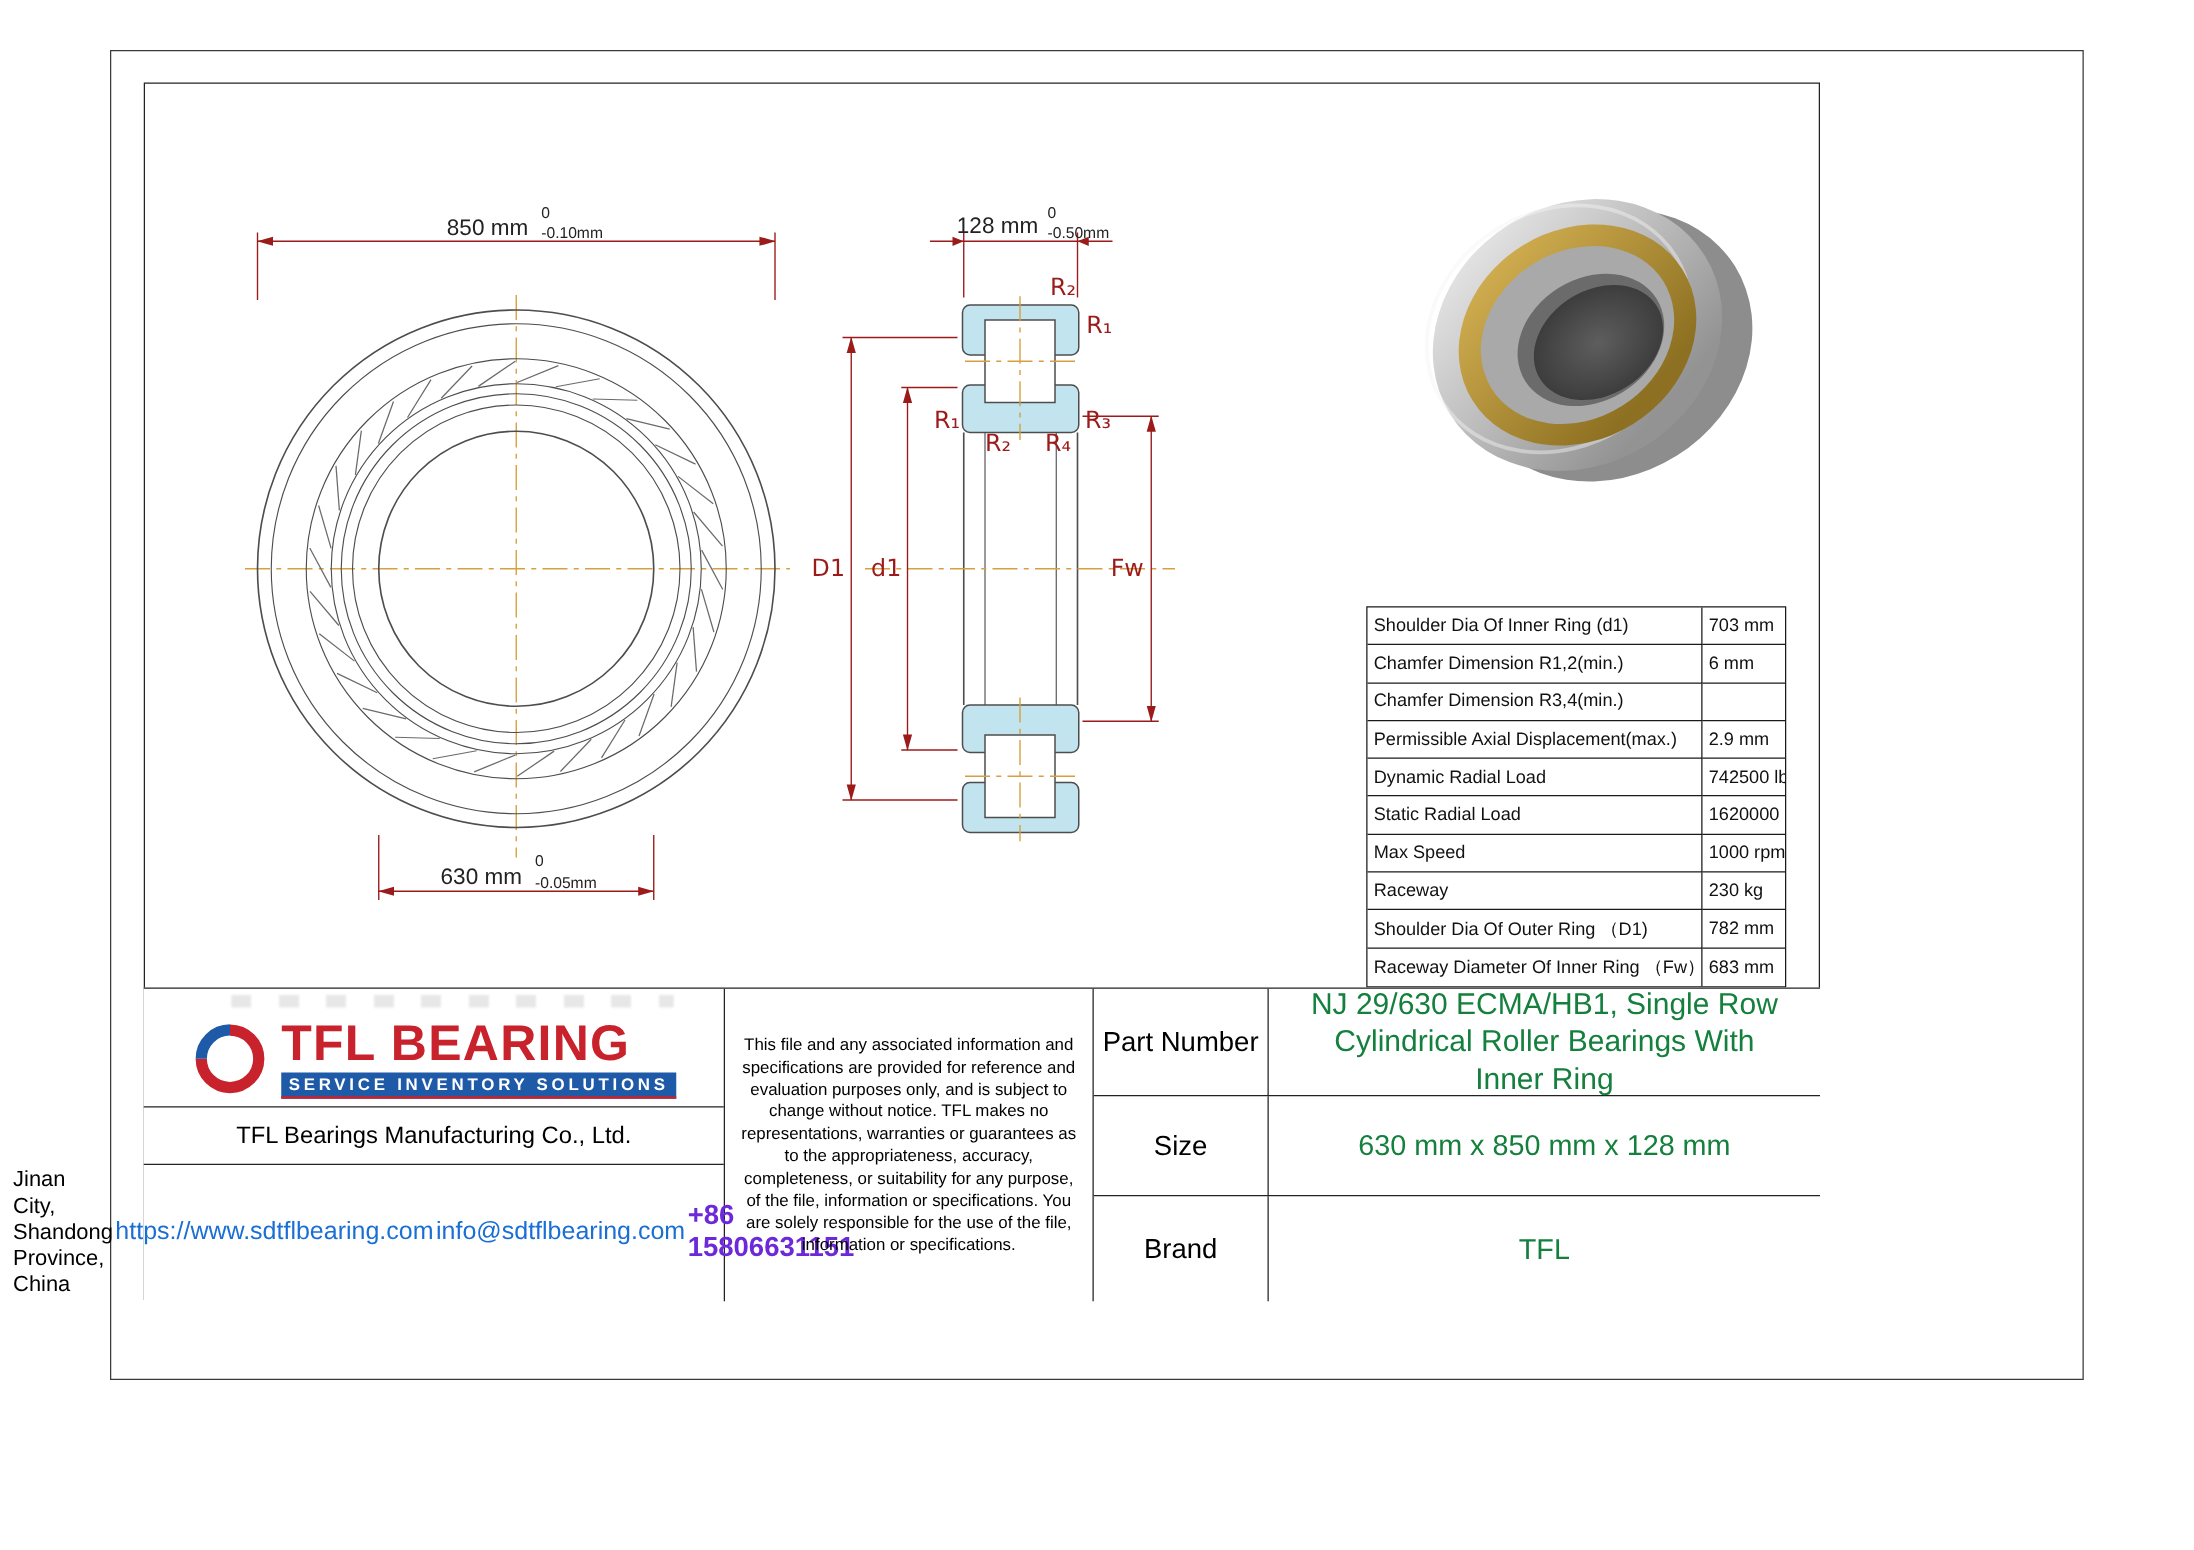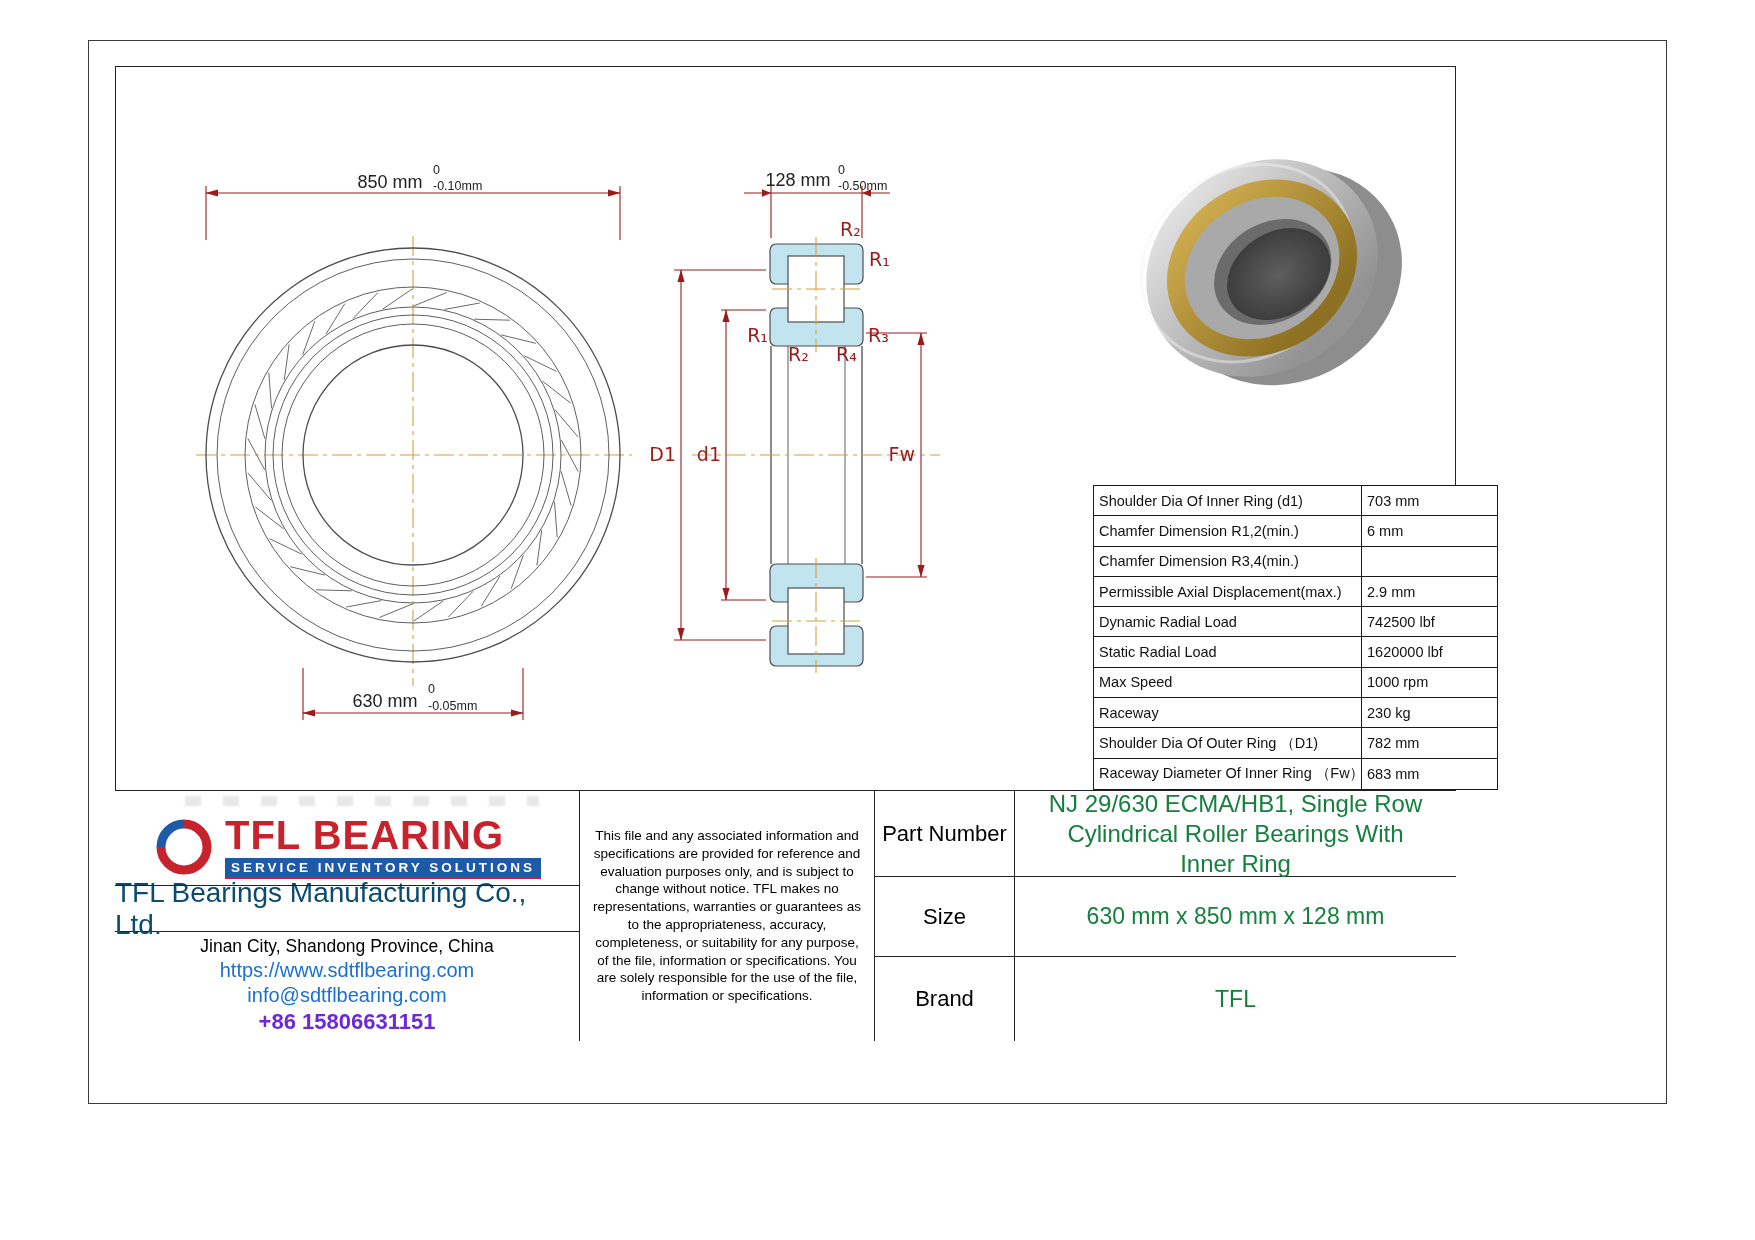--- a/index.html
+++ b/index.html
@@ -17,21 +17,21 @@
   .cl{stroke:#d79f3f;stroke-width:1.1;stroke-dasharray:20 5 4 5;fill:none;}
   .ext,.dim{stroke:#9b1b1b;stroke-width:1.1;fill:none;}
   .blue{fill:#c2e4ef;stroke:#4d4d4d;stroke-width:1.2;}
   .whitepart{fill:#ffffff;stroke:#4d4d4d;stroke-width:1.2;}
   #roller-hatch line{stroke:#6a6a6a;stroke-width:1;}
   .dimtext{font:18px "Liberation Sans",sans-serif;fill:#222;}
   .toltext{font:12.5px "Liberation Sans",sans-serif;fill:#222;}
   .lbl{font:19px "DejaVu Sans","Liberation Sans",sans-serif;fill:#9b1b1b;}
 
   
-  .spec-grid{position:absolute;left:1093px;top:485px;width:405px;height:305px;
+  .spec-grid{position:absolute;left:1093px;top:485px;width:336px;height:305px;
              border:1.2px solid #1a1a1a;box-sizing:border-box;display:grid;
              grid-template-columns:268px 1fr;grid-auto-rows:1fr;background:#fff;}
   .spec-cell{border-bottom:1px solid #1a1a1a;display:flex;align-items:center;
              padding:0 5px;font-size:14.5px;color:#111;box-sizing:border-box;overflow:hidden;white-space:nowrap;}
   .spec-cell.label{border-right:1px solid #1a1a1a;}
   .spec-grid > .spec-cell:nth-last-child(-n+2){border-bottom:none;}
 
   
   .title-block{position:absolute;left:115px;top:790px;width:1341px;height:250px;
                border-top:1.6px solid #222;box-sizing:border-box;background:#fff;}
@@ -39,22 +39,22 @@
   .tb-logo{height:95px;border-bottom:1.6px solid #222;box-sizing:border-box;position:relative;
            display:flex;align-items:flex-end;justify-content:center;padding-bottom:6px;}
   .smudge{position:absolute;top:5px;left:70px;right:40px;height:10px;opacity:.35;filter:blur(1px);
           background:repeating-linear-gradient(90deg,#bdbdbd 0 16px,transparent 16px 38px);}
   .logo-row{display:flex;align-items:center;gap:10px;}
   .logo-text{display:flex;flex-direction:column;align-items:flex-start;}
   .logo-name{color:#c8232c;font-size:40px;font-weight:bold;letter-spacing:1px;line-height:1;}
   .logo-band{background:#1e5aa8;color:#fff;font-size:13.5px;font-weight:bold;letter-spacing:3px;
              text-align:center;padding:2px 6px;margin-top:3px;border-bottom:2px solid #c8232c;}
   .tb-company{height:46px;border-bottom:1.6px solid #222;box-sizing:border-box;
-              display:flex;align-items:center;justify-content:center;font-size:28px;color:#0c4a6e;}
-  .tb-contact{height:106px;display:flex;flex-direction:column;align-items:center;justify-content:center;gap:2px;}
+              display:flex;align-items:center;justify-content:center;font-size:19px;color:#000000;}
+  .tb-contact{height:106px;display:flex;align-items:center;justify-content:center;gap:2px;}
   .tb-addr{font-size:17.5px;color:#000;}
   .tb-link{font-size:20px;color:#1a6fd4;cursor:pointer;text-decoration:none;}
   .tb-phone{font-size:22px;font-weight:bold;color:#6d28d9;}
   .tb-mid{position:absolute;left:465px;top:0;width:295px;height:250px;border-right:1.6px solid #222;
           box-sizing:border-box;display:flex;align-items:center;}
   .tb-disclaimer{font-size:13.5px;line-height:1.32;text-align:center;padding:0 12px;color:#000;}
   .tb-right{position:absolute;left:760px;top:0;width:581px;height:250px;box-sizing:border-box;}
   .tb-row{display:flex;box-sizing:border-box;}
   .tb-row1{height:85px;}
   .tb-row2{height:80px;border-top:1.6px solid #222;}

